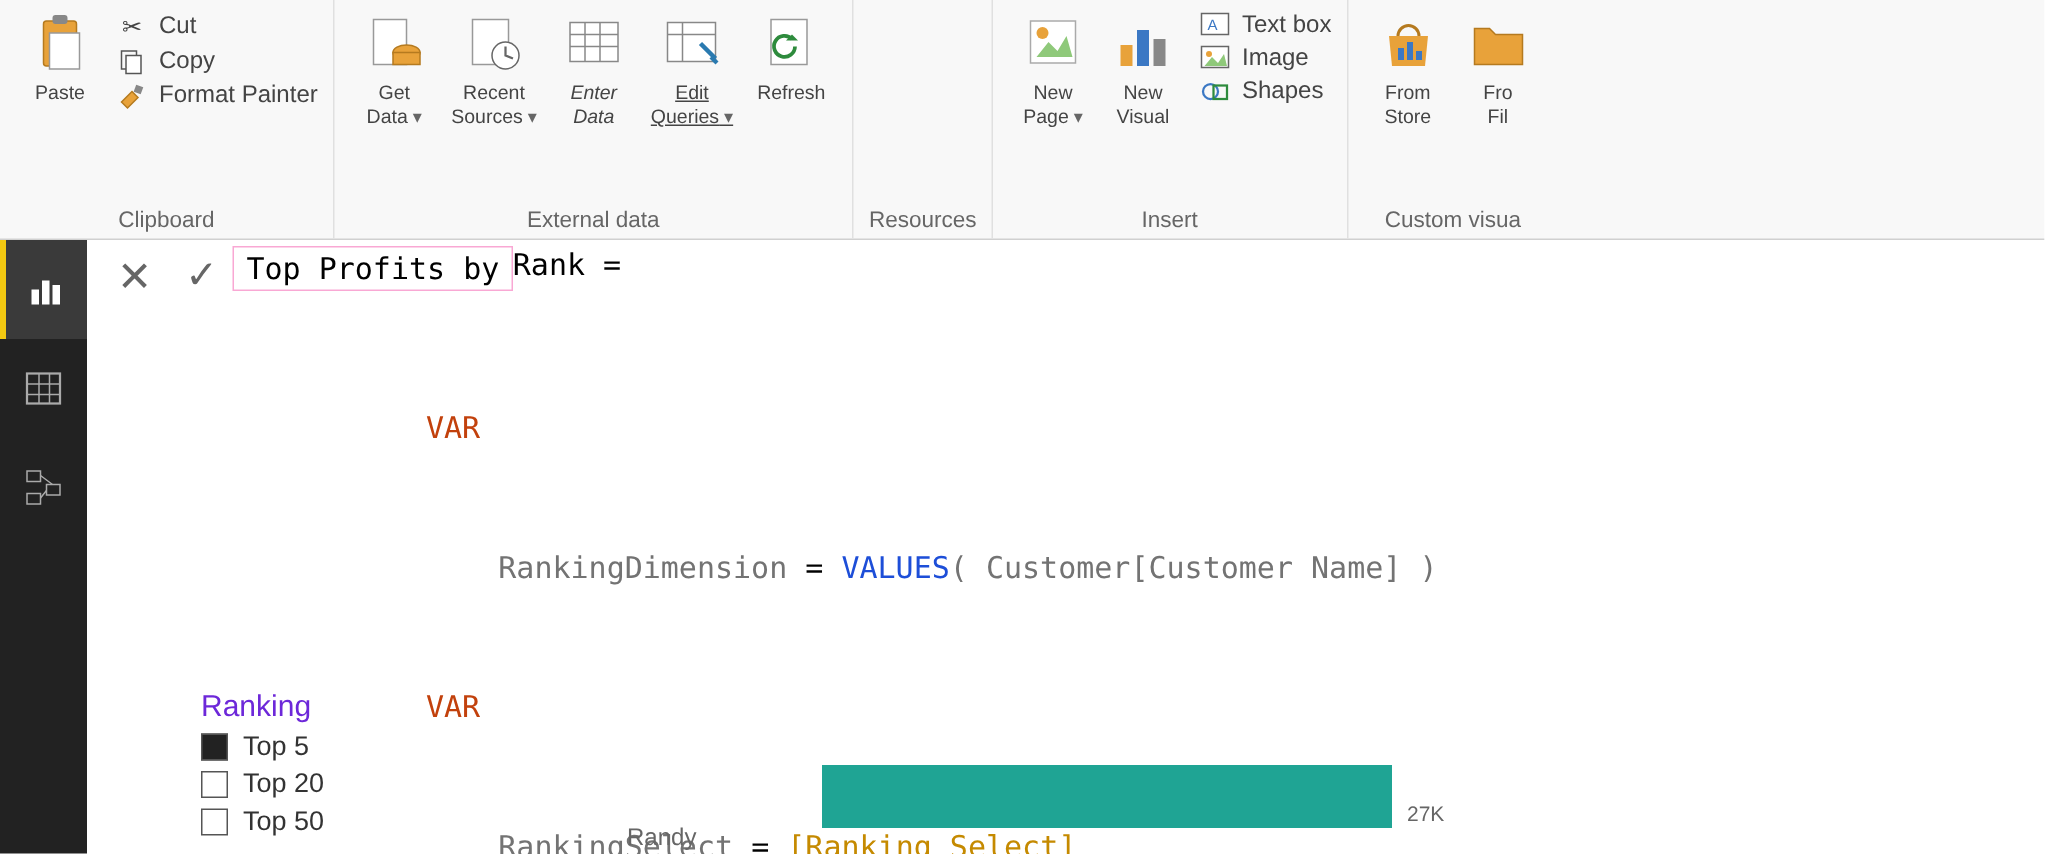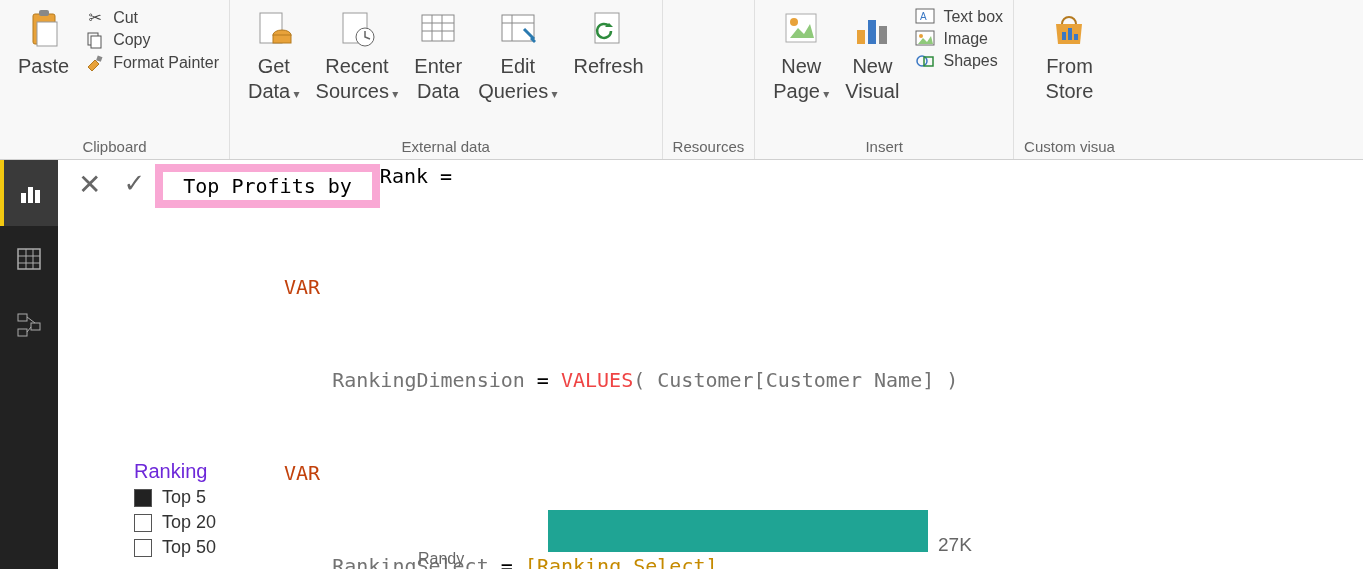--- a/index.html
+++ b/index.html
@@ -1,38 +1,38 @@
 <!DOCTYPE html>
 <html><head>
 <meta charset="utf-8">
 <style>
   * { box-sizing: border-box; }
   html, body { margin: 0; padding: 0; font-family: "Segoe UI", Tahoma, sans-serif; background: #fff; width: 1363px; height: 569px; overflow: hidden; }
   .ribbon { display: flex; align-items: stretch; height: 160px; border-bottom: 1px solid #d0d0d0; background: #f8f8f8; }
   .rgroup { display: flex; flex-direction: column; align-items: center; justify-content: space-between; padding: 6px 10px 4px; border-right: 1px solid #e0e0e0; }
   .rgroup-inner { display: flex; align-items: flex-start; flex: 1; }
   .rgroup-label { font-size: 15px; color: #666; margin-top: 4px; }
-  .big-btn { display: flex; flex-direction: column; align-items: center; justify-content: flex-start; padding: 2px 8px; cursor: pointer; text-align: center; line-height: 1.25; font-size: 20px; color: #444; }
+  .big-btn { display: flex; flex-direction: column; align-items: center; justify-content: flex-start; padding: 2px 8px; cursor: pointer; text-align: center; line-height: 1.25; font-size: 13px; color: #444; }
   .big-btn .ic { width: 44px; height: 42px; display: flex; align-items: center; justify-content: center; margin-bottom: 4px; }
   .big-btn .drop::after { content: " \25BE"; color:#666; font-size:12px; }
   .sm-row { display:flex; align-items:center; cursor:pointer; font-size:16px; color:#444; padding:2px 0; }
   .sm-row .sic { width:24px; display:inline-flex; justify-content:center; margin-right:6px;}
   .sidebar { position:absolute; left:0; top:160px; bottom:0; width:58px; background:#222; display:flex; flex-direction:column; }
   .sbtn { height:66px; display:flex; align-items:center; justify-content:center; cursor:pointer; }
   .sbtn.active { background:#3a3a3a; border-left:4px solid #f2c811; }
   .content { position:absolute; left:58px; top:160px; right:0; bottom:0; background:#fff; }
   .formula-row { display:flex; align-items:flex-start; padding:4px 8px; }
   .fx-btn { font-size:28px; color:#666; padding:4px 12px; cursor:pointer; font-family:"Segoe UI"; }
   .fx-check { font-size:26px; color:#666; padding:4px 10px; cursor:pointer; }
-  .name-box { border:8px solid #f9a8d4; padding:2px 20px; font-family:Consolas, monospace; font-size:20px; }
+  .name-box { border:1px solid #f9a8d4; padding:2px 8px; font-family:Consolas, monospace; font-size:20px; }
   .formula-body { font-family:Consolas, monospace; font-size:20px; line-height:1.55; padding-left:226px; margin-top:-2px; overflow:visible; white-space:pre; position:relative; }
   .formula-body .line { white-space: pre; }
   .kw { color:#c2410c; }
   .var-name { color:#737373; }
-  .fn-name { color:#ef4444; }
+  .fn-name { color:#1d4ed8; }
   .meas { color:#c58a00; }
   .txt { color:#737373; }
   .report-bg { position:absolute; left:28px; top:300px; right:0; bottom:0; }
   .report-title { font-family: Georgia, "Times New Roman", serif; font-weight:900; font-size:64px; color:#111; }
   .ranking { position:absolute; left:76px; top:120px; font-size:18px; color:#333; }
   .chk { display:flex; align-items:center; margin:4px 0;}
   .chk .box { width:18px; height:18px; border:1px solid #555; margin-right:10px; display:inline-block;}
   .chk .box.f { background:#222; }
   svg { display:block; }
 </style>
@@ -109,34 +109,34 @@
       <div class="big-btn">
         <span class="ic">
           <svg width="40" height="36">
               <rect x="4" y="4" width="32" height="26" fill="#fff" stroke="#888"></rect>
               <line x1="4" y1="12" x2="36" y2="12" stroke="#888"></line>
               <line x1="4" y1="20" x2="36" y2="20" stroke="#888"></line>
               <line x1="14" y1="4" x2="14" y2="30" stroke="#888"></line>
               <line x1="24" y1="4" x2="24" y2="30" stroke="#888"></line>
             </svg>
         </span>
-        <span style="white-space:pre-line;">Enter
+        <span style="white-space:pre-line;font-style:italic;">Enter
 Data</span>
       </div>
       <div class="big-btn">
         <span class="ic">
           <svg width="40" height="36">
               <rect x="4" y="4" width="32" height="26" fill="#fff" stroke="#888"></rect>
               <line x1="4" y1="12" x2="36" y2="12" stroke="#888"></line>
               <line x1="14" y1="4" x2="14" y2="30" stroke="#888"></line>
               <path d="M26 18 L36 28" stroke="#2a7ab0" stroke-width="3"></path>
               <path d="M34 26 L38 30 L36 32 L32 28 Z" fill="#2a7ab0"></path>
             </svg>
         </span>
-        <span class="drop" style="white-space:pre-line;">Edit
+        <span class="drop" style="white-space:pre-line;text-decoration:underline;">Edit
 Queries</span>
       </div>
       <div class="big-btn">
         <span class="ic">
           <svg width="40" height="40">
               <rect x="6" y="4" width="24" height="30" fill="#fff" stroke="#999"></rect>
               <path d="M22 22 a7 7 0 1 1 -2 -5" fill="none" stroke="#2e8b3d" stroke-width="2.5"></path>
               <path d="M20 14 L24 18 L16 18 Z" fill="#2e8b3d"></path>
             </svg>
         </span>
@@ -217,20 +217,29 @@
           <svg width="42" height="42">
               <path d="M8 16 L34 16 L32 36 L10 36 Z" fill="#e8a23a"></path>
               <path d="M14 16 a7 7 0 0 1 14 0" fill="none" stroke="#b57a1f" stroke-width="2"></path>
               <rect x="14" y="24" width="4" height="8" fill="#3b78c4"></rect>
               <rect x="20" y="20" width="4" height="12" fill="#3b78c4"></rect>
               <rect x="26" y="26" width="4" height="6" fill="#3b78c4"></rect>
             </svg>
         </span>
         <span style="white-space:pre-line;">From
 Store</span>
+      </div>
+      <div class="big-btn">
+        <span class="ic">
+          <svg width="40" height="40">
+              <path d="M4 10 L14 10 L18 14 L36 14 L36 34 L4 34 Z" fill="#e8a23a" stroke="#b57a1f"></path>
+            </svg>
+        </span>
+        <span style="white-space:pre-line;">Fro
+Fil</span>
       </div>
     </div>
     <div class="rgroup-label">Custom visua</div>
   </div>
 
 </div>
 
 <div class="sidebar">
   <div class="sbtn active">
     <svg width="28" height="28">
@@ -296,16 +305,16 @@
       </div>
     <div class="chk">
         <span class="box"></span>
         <span>Top 50</span>
       </div>
   </div>
 
   <div style="position:absolute; left:360px; top:340px;">
     <div style="position:absolute; left:0; top:50px; font-size:16px; color:#666;">Randy Hayes</div>
     <div style="position:absolute; left:130px; top:10px; width:380px; height:42px; background:#1fa494;"></div>
-    <div style="position:absolute; left:520px; top:34px; font-size:19px; color:#666;">27K</div>
+    <div style="position:absolute; left:520px; top:34px; font-size:14px; color:#666;">27K</div>
   </div>
 
 </div>
 
 </body></html>

